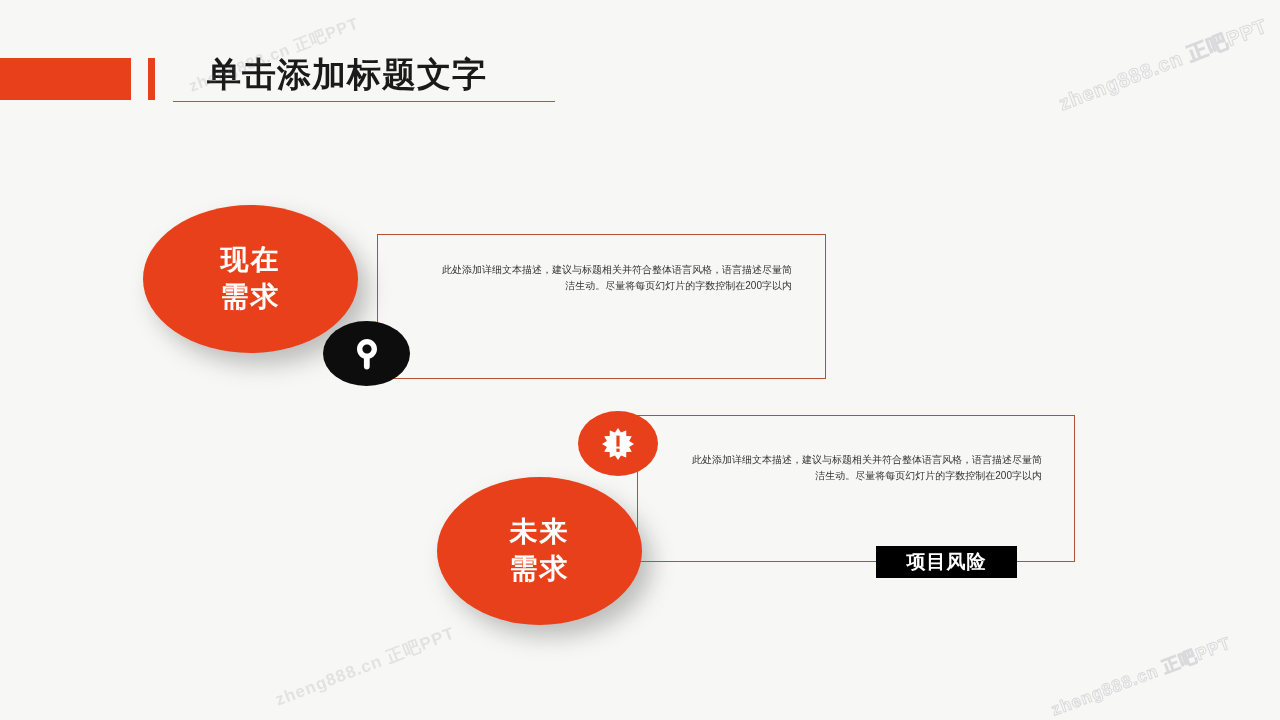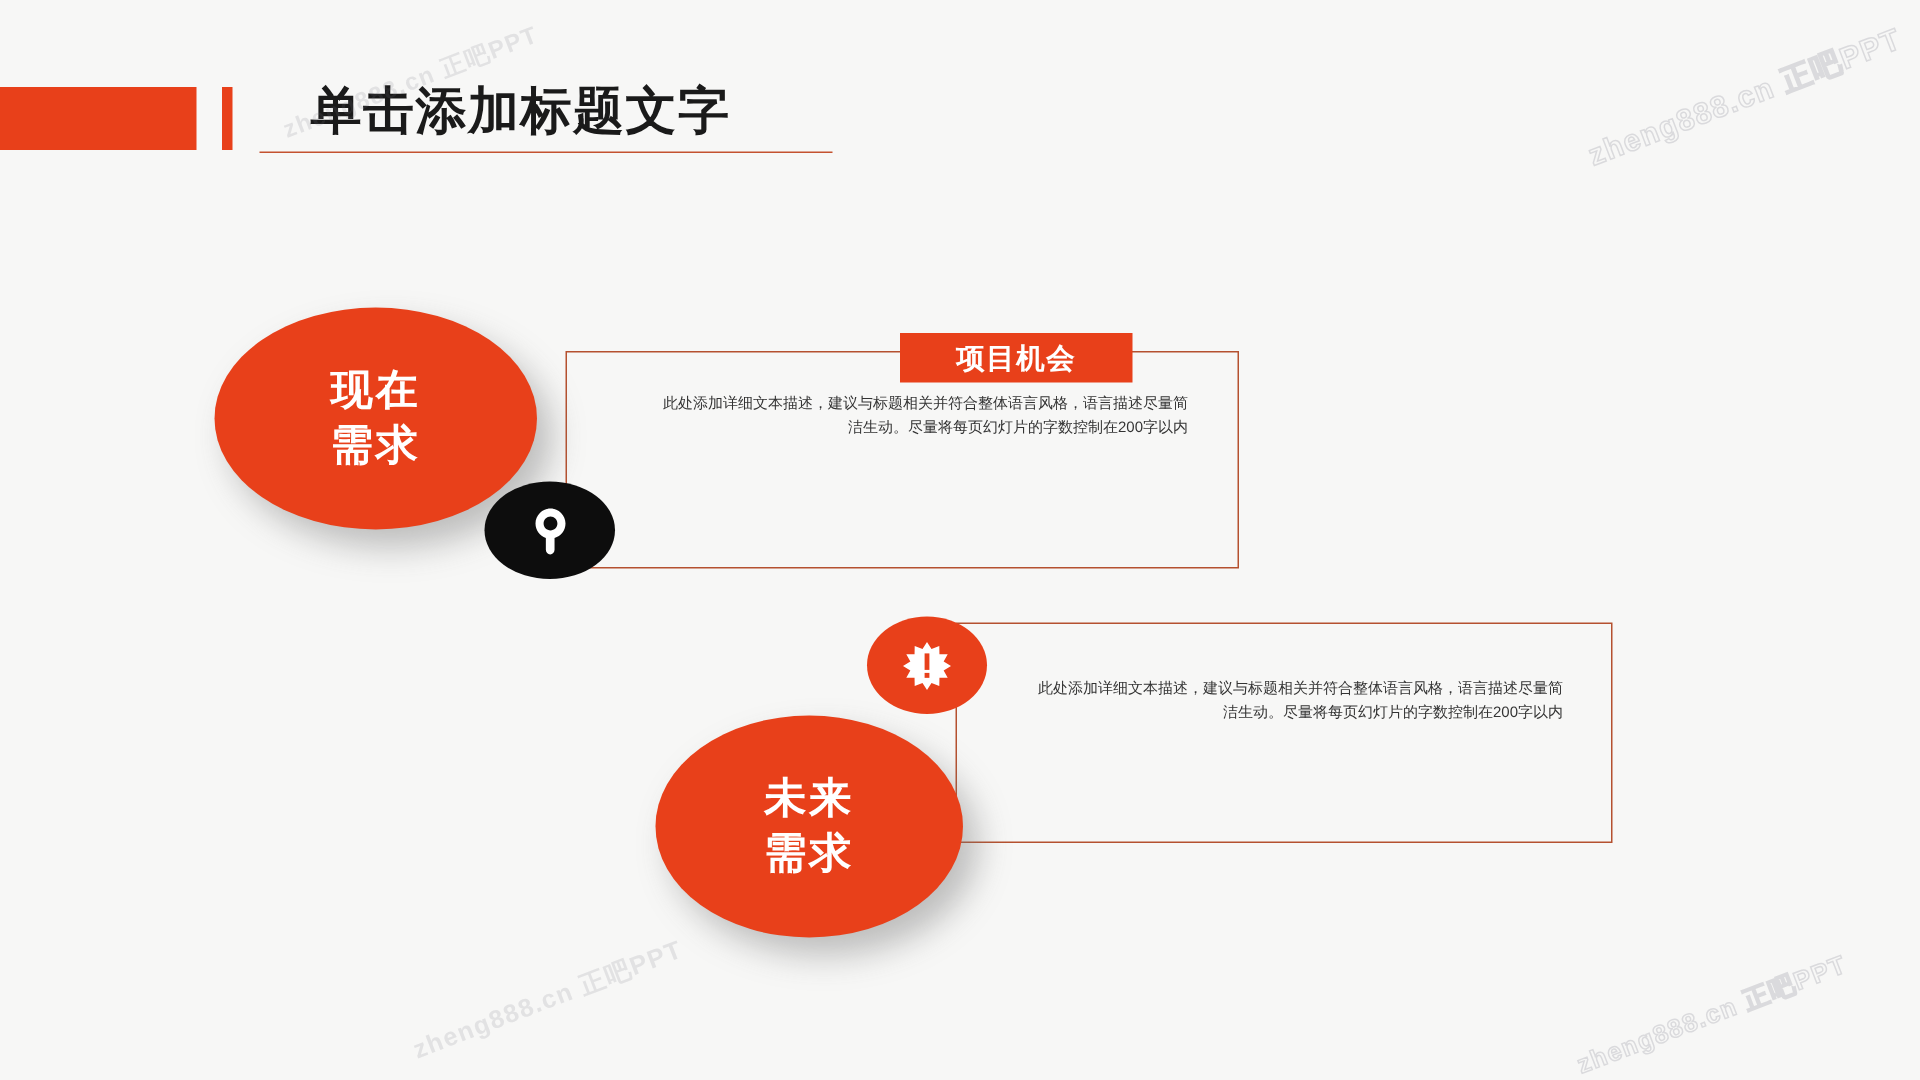--- a/index.html
+++ b/index.html
@@ -205,42 +205,42 @@
     <div class="ell-label">现在
 需求</div>
   </div>
 
   <div class="icon-badge" id="badge-key">
     <svg width="30" height="34" viewBox="0 0 30 34" aria-hidden="true">
       <path d="M15 2 C20.5 2 25 6.5 25 12 C25 16.6 21.9 20.5 17.7 21.6 L17.7 29.5 C17.7 31.3 16.4 32.6 14.8 32.6 C13.2 32.6 11.9 31.3 11.9 29.5 L11.9 21.6 C7.9 20.4 5 16.5 5 12 C5 6.5 9.5 2 15 2 Z M15 7.4 C12.5 7.4 10.4 9.5 10.4 12 C10.4 14.6 12.5 16.6 15 16.6 C17.5 16.6 19.6 14.6 19.6 12 C19.6 9.5 17.5 7.4 15 7.4 Z" fill="#ffffff"></path>
     </svg>
   </div>
 
-  <div class="chip" id="chip-opportunity">
-    <span>项目机会</span>
-  </div>
 
   <div class="body-text" id="body-top">此处添加详细文本描述，建议与标题相关并符合整体语言风格，语言描述尽量简洁生动。尽量将每页幻灯片的字数控制在200字以内</div>
 
   <div class="frame" id="frame-bottom" style="left:637px; top:415px; width:438px; height:147px;"></div>
 
   <div class="icon-badge" id="badge-alert">
     <svg width="34" height="34" viewBox="0 0 34 34" aria-hidden="true">
       <path d="M17 1 L20 5.6 L25.2 3.6 L25.3 9.1 L30.8 9.2 L28.1 14 L33 17 L28.1 20 L30.8 24.8 L25.3 24.9 L25.2 30.4 L20 28.4 L17 33 L14 28.4 L8.8 30.4 L8.7 24.9 L3.2 24.8 L5.9 20 L1 17 L5.9 14 L3.2 9.2 L8.7 9.1 L8.8 3.6 L14 5.6 Z" fill="#ffffff"></path>
       <rect x="15.4" y="8.6" width="3.2" height="11" fill="#e8401a"></rect>
       <rect x="15.4" y="21.6" width="3.2" height="3.3" fill="#e8401a"></rect>
     </svg>
   </div>
 
   <div class="big-ellipse" id="ellipse-future">
     <div class="ell-label">未来
 需求</div>
   </div>
 
   <div class="body-text" id="body-bottom">此处添加详细文本描述，建议与标题相关并符合整体语言风格，语言描述尽量简洁生动。尽量将每页幻灯片的字数控制在200字以内</div>
 
+  <div class="chip" id="chip-risk">
+    <span>项目风险</span>
+  </div>
 
   <div class="wm" id="wm-tl">zheng888.cn 正吧PPT</div>
   <div class="wm outlined" id="wm-tr">zheng888.cn 正吧PPT</div>
   <div class="wm" id="wm-bl">zheng888.cn 正吧PPT</div>
   <div class="wm outlined" id="wm-br">zheng888.cn 正吧PPT</div>
 
 </div>
 
 </body></html>

